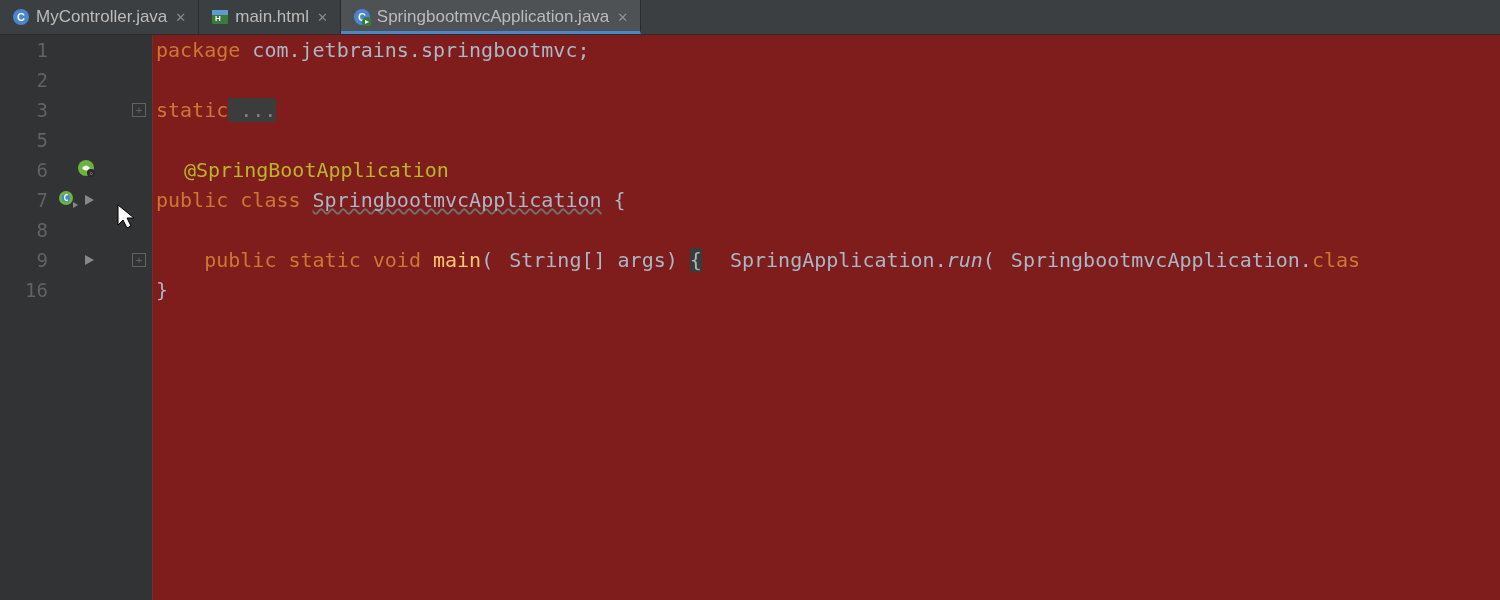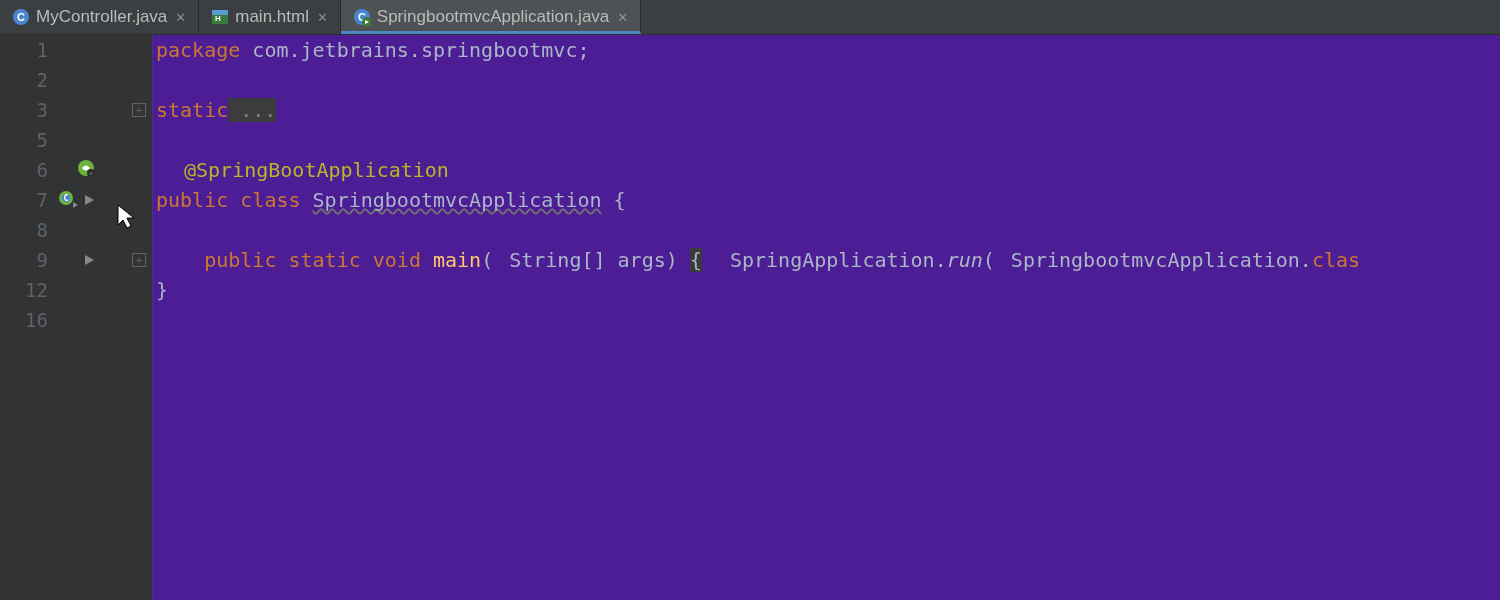--- a/index.html
+++ b/index.html
@@ -74,21 +74,21 @@
     .g-fold {
       width: 52px;
       display:flex;
       align-items:center;
       justify-content:flex-end;
       padding-right:6px;
     }
     .code-area {
       flex: 1;
       position: relative;
-      background: #4c1d95;
+      background: #7f1d1d;
       overflow:hidden;
     }
     .code-area::before {
       content: "";
       position:absolute;
       left:0; top:0; bottom:0;
       width:1px;
       background:#555;
       opacity:.3;
     }
@@ -216,25 +216,20 @@
         <div class="g-icons">
           <span><svg width="14" height="14">
               <polygon points="3,2 3,12 12,7" fill="#888"></polygon>
             </svg></span>
         </div>
         <div class="g-fold">
           <span class="fold-box">+</span>
         </div>
       </div>
     <div class="g-row">
-        <div class="g-num">12</div>
-        <div class="g-icons"></div>
-        <div class="g-fold"></div>
-      </div>
-    <div class="g-row">
         <div class="g-num">16</div>
         <div class="g-icons"></div>
         <div class="g-fold"></div>
       </div>
   </div>
 
   <div class="code-area">
     <div class="c-line"><span class="tok-kw">package</span><span class="tok-pkg"> com.jetbrains.springbootmvc</span><span class="tok-punct">;</span></div>
     <div class="c-line"></div>
     <div class="c-line"><span class="tok-kw">static</span><span class="tok-dot" style="background:#3c3c3c;"> ...</span></div>

